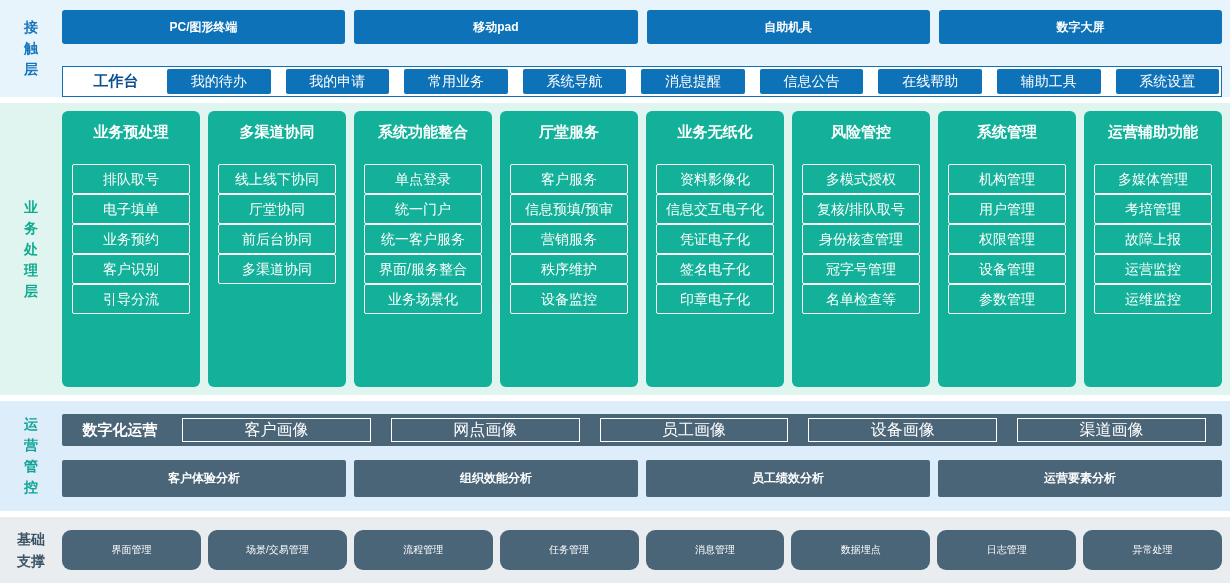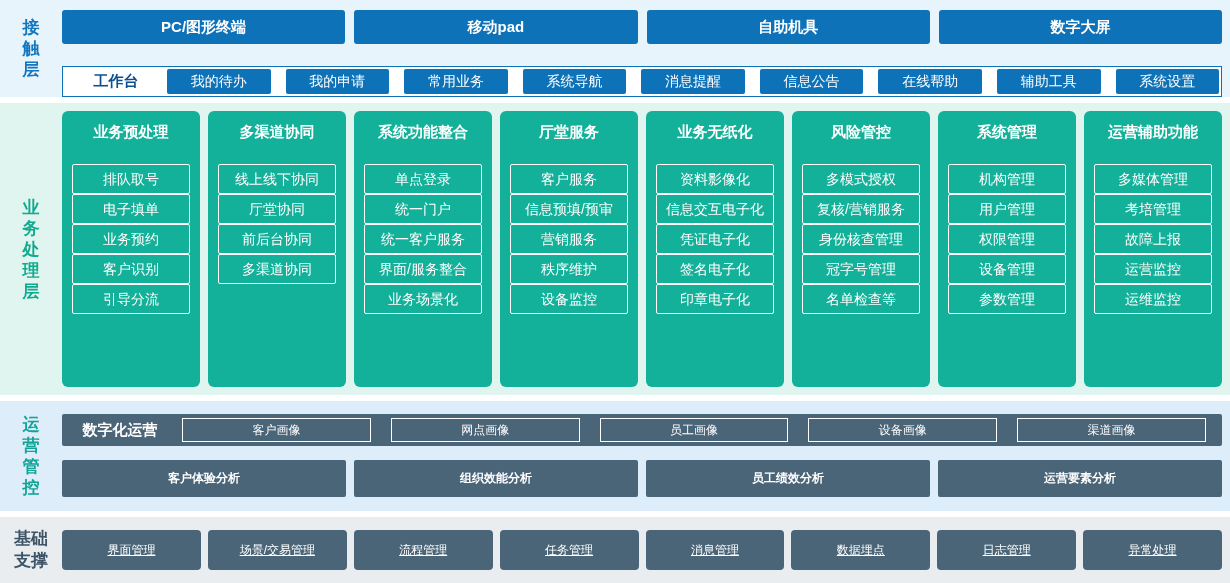--- a/index.html
+++ b/index.html
@@ -11,56 +11,56 @@
   }
   .page { width: 1230px; height: 583px; display: flex; flex-direction: column; gap: 6px; background: #fff; }
 
   .band { display: flex; }
   .band-contact    { height: 97px;  background: var(--band1-bg, #e8f4fb); }
   .band-business   { height: 292px; background: var(--band2-bg, #e0f5ef); }
   .band-ops        { height: 110px; background: var(--band3-bg, #ddedf9); justify-content: center; }
   .band-foundation { height: 66px;  background: var(--band4-bg, #e9edf0); }
 
   .label-col { flex: 0 0 62px; display: flex; align-items: center; justify-content: center; }
-  .vlabel { font-weight: bold; font-size: 17px; line-height: 21px; width: 19px; word-break: break-all; text-align: center; }
+  .vlabel { font-weight: bold; font-size: 14px; line-height: 21px; width: 19px; word-break: break-all; text-align: center; }
   .vlabel.wide { width: 40px; line-height: 22px; }
   .vlabel.c-blue  { color: var(--label-blue, #1476bd); }
   .vlabel.c-green { color: var(--label-green, #0fab8e); }
   .vlabel.c-teal  { color: var(--label-teal, #10a396); }
   .vlabel.c-dark  { color: var(--label-dark, #3d5466); }
 
   .band-content { flex: 1; margin-right: 8px; display: flex; flex-direction: column; min-width: 0; }
 
   
   .terminal-row { display: flex; gap: 9px; margin-top: 10px; height: 36px; }
   .blue-box { background: var(--blue, #0e72b8); color: #fff; display: flex; align-items: center; justify-content: center; border-radius: 3px; }
-  .terminal { flex: 1; font-size: 15px; font-weight: bold; }
+  .terminal { flex: 1; font-size: 12px; font-weight: bold; }
   .workbench { margin-top: 22px; height: 32px; border: 1px solid var(--blue, #0e72b8); background: #fff; display: flex; align-items: stretch; padding: 2px; }
   .workbench-label { width: 102px; display: flex; align-items: center; justify-content: center; color: var(--navy-text, #0a4f8f); font-weight: bold; font-size: 15px; }
   .workbench-items { flex: 1; display: flex; gap: 15px; font-family: Liberation Mono, monospace; }
   .wb-item { flex: 1; font-size: 14px; border-radius: 2px; }
 
   
   .columns { display: flex; gap: 8px; margin: 8px 0; flex: 1; }
   .col { flex: 1; background: var(--green, #13b199); border-radius: 6px; padding: 0 10px; display: flex; flex-direction: column; min-width: 0; }
   .col-title { color: #fff; font-weight: bold; font-size: 15px; text-align: center; padding-top: 12px; }
   .col-items { display: flex; flex-direction: column; margin-top: 22px; }
   .green-item { border: 1px solid #fff; border-radius: 2px; min-height: 30px; color: #fff; font-size: 14px; line-height: 1.15; display: flex; align-items: center; justify-content: center; text-align: center; padding: 1px 2px; }
 
   
   .digital-bar { margin-top: 13px; height: 32px; background: var(--slate, #4a6478); border-radius: 2px; display: flex; align-items: center; padding: 0 6px; }
   .digital-label { width: 104px; text-align: center; color: #fff; font-weight: bold; font-size: 15px; flex: 0 0 104px; }
   .digital-items { flex: 1; display: flex; }
-  .digital-item { flex: 1; margin: 0 10px; height: 24px; border: 1px solid #fff; color: #fff; font-size: 12px; display: flex; align-items: center; justify-content: center; }
+  .digital-item { flex: 1; margin: 0 10px; height: 24px; border: 1px solid #fff; color: #fff; font-size: 16px; display: flex; align-items: center; justify-content: center; }
   .analysis-row { margin-top: 14px; display: flex; gap: 8px; height: 37px; }
   .analysis-item { flex: 1; background: var(--slate, #4a6478); border-radius: 2px; color: #fff; font-weight: bold; font-size: 12px; display: flex; align-items: center; justify-content: center; font-family: Liberation Mono, monospace; }
 
   
   .foundation-row { display: flex; gap: 7px; margin: 13px 0; flex: 1; }
-  .foundation-item { flex: 1; background: var(--slate, #4a6478); border-radius: 4px; color: #fff; font-size: 12px; display: flex; align-items: center; justify-content: center; text-decoration: underline; }
+  .foundation-item { flex: 1; background: var(--slate, #4a6478); border-radius: 9px; color: #fff; font-size: 10px; display: flex; align-items: center; justify-content: center; }
 </style>
 </head>
 <body>
 
 <div class="page">
 
   <section class="band band-contact">
     <div class="label-col">
       <div class="vlabel c-blue">接触层</div>
     </div>
@@ -154,21 +154,21 @@
               <div class="green-item">签名电子化</div>
               <div class="green-item">印章电子化</div>
             </div>
         </div>
 
         <div class="col">
           <div class="col-title">风险管控</div>
           <div class="col-items">
 
           <div class="green-item">多模式授权</div>
-              <div class="green-item">复核/营销服务</div>
+              <div class="green-item">复核/排队取号</div>
               <div class="green-item">身份核查管理</div>
               <div class="green-item">冠字号管理</div>
               <div class="green-item">名单检查等</div>
             </div>
         </div>
 
         <div class="col">
           <div class="col-title">系统管理</div>
           <div class="col-items">
 

